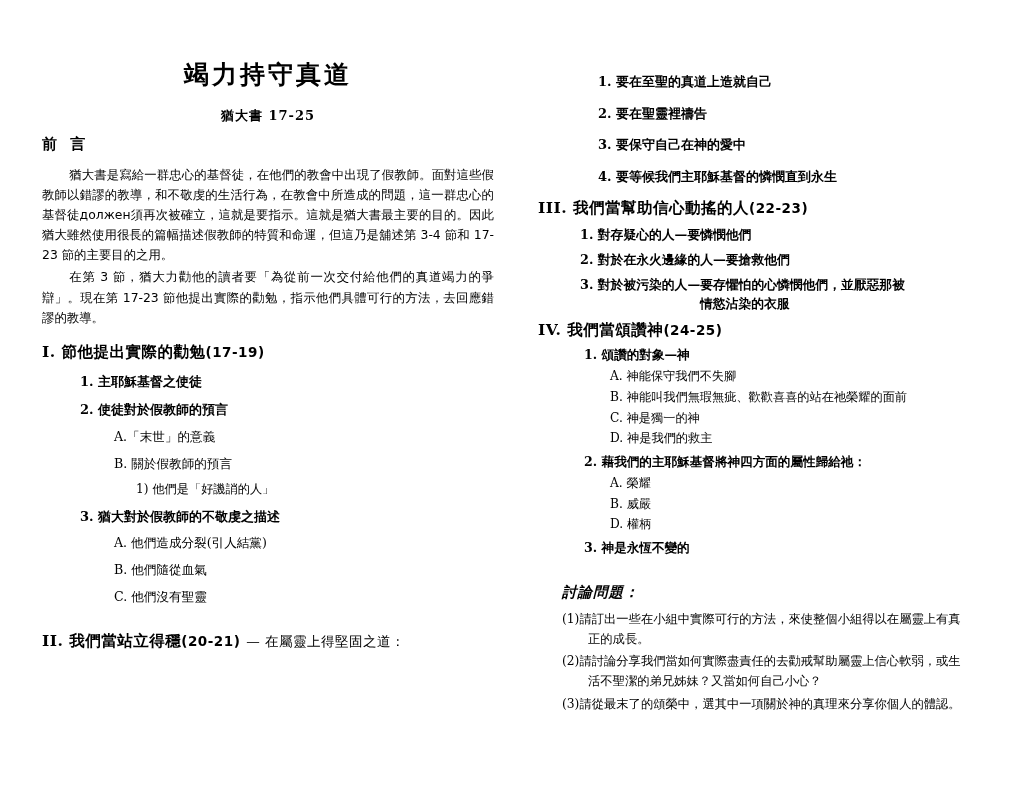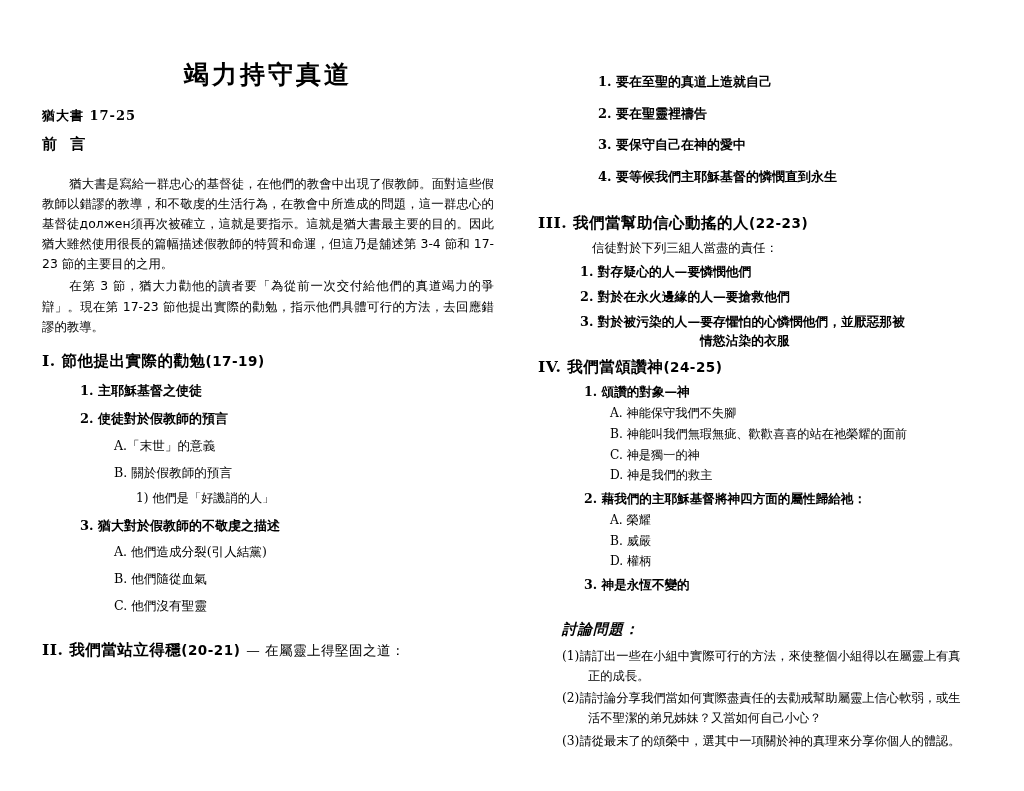--- a/index.html
+++ b/index.html
@@ -32,40 +32,41 @@
 
   .doc-title {
     text-align: center;
     font-family: "DejaVu Serif", "Liberation Serif", serif;
     font-weight: bold;
     font-size: 25px;
     letter-spacing: 3px;
     margin: 18px 0 16px 0;
   }
   .doc-subtitle {
+    text-align: center;
     font-family: "DejaVu Serif", "Liberation Serif", serif;
     font-weight: bold;
     font-size: 13px;
     letter-spacing: 1px;
     margin: 0 0 8px 0;
   }
   .doc-author {
     text-align: center;
     font-family: "DejaVu Serif", "Liberation Serif", serif;
     font-size: 13.5px;
     letter-spacing: 1px;
     margin: 0 0 18px 0;
   }
 
   .section-head {
     font-family: "DejaVu Serif", "Liberation Serif", serif;
     font-weight: bold;
     font-size: 15px;
     letter-spacing: 4px;
-    margin: 10px 0 20px 0;
+    margin: 10px 0 11px 0;
   }
   .para {
     font-size: 12.4px;
     line-height: 1.62;
     text-indent: 2.2em;
     margin: 0 0 2px 0;
     text-align: justify;
   }
 
   .roman-head {
@@ -204,24 +205,23 @@
 
   </div>
 
   <div class="col col-right">
 
     <div class="r-lv1">1. 要在至聖的真道上造就自己</div>
     <div class="r-lv1">2. 要在聖靈裡禱告</div>
     <div class="r-lv1">3. 要保守自己在神的愛中</div>
     <div class="r-lv1">4. 要等候我們主耶穌基督的憐憫直到永生</div>
 
-    <div class="roman-head" style="margin-top:27px;">
+    <div class="roman-head" style="margin-top:12px;">
       <span>III. 我們當幫助信心動搖的人</span><span class="suffix">(22-23)</span>
     </div>
-    <div class="r-note">信徒對於下列三組人當盡的責任：</div>
     <div class="r-lv1-tight">1. 對存疑心的人—要憐憫他們</div>
     <div class="r-lv1-tight">2. 對於在永火邊緣的人—要搶救他們</div>
     <div class="r-lv1-tight">
       <span>3. 對於被污染的人—要存懼怕的心憐憫他們，並厭惡那被</span>
       <span class="cont">情慾沾染的衣服</span>
     </div>
 
     <div class="roman-head" style="margin-top:6px;">
       <span>IV. 我們當頌讚神</span><span class="suffix">(24-25)</span>
     </div>

